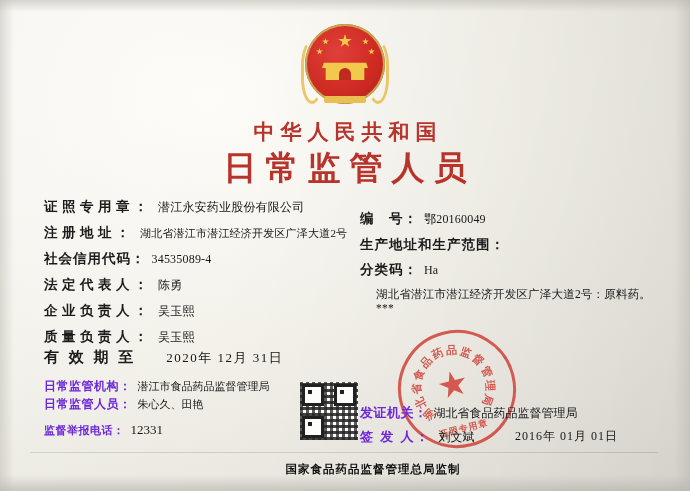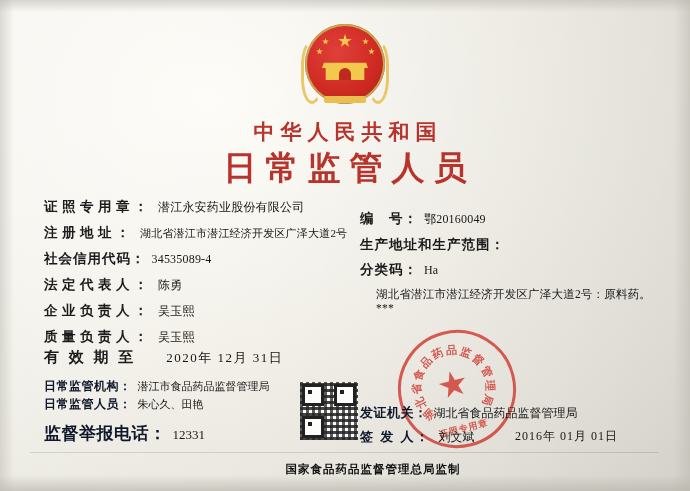--- a/index.html
+++ b/index.html
@@ -199,35 +199,35 @@
   .small-field {
     position: absolute;
     display: flex;
     align-items: baseline;
     white-space: nowrap;
   }
   .sf-label {
     font-family: "Liberation Serif", serif;
     font-weight: bold;
     font-size: 12px;
-    color: #0f172a;
+    color: #6d28d9;
     letter-spacing: .5px;
     text-align: center;
   }
   .sf-value {
     font-family: "Liberation Serif", serif;
     font-size: 11px;
     color: #161616;
     margin-left: 6px;
   }
 
   #supervise-org { left: 44px; top: 378px; }
   #supervise-person { left: 44px; top: 396px; }
   #report-phone { left: 44px; top: 422px; }
-  #report-phone .sf-label { font-size: 17px; }
+  #report-phone .sf-label { font-size: 11px; }
   #report-phone .sf-value { font-size: 13px; }
 
   #issue-org { position: absolute; left: 360px; top: 404px; display: flex; align-items: baseline; white-space: nowrap; }
   #issue-org .sf-label { font-size: 13px; }
   #issue-org .sf-value { font-size: 12px; }
 
   #issue-person { position: absolute; left: 360px; top: 428px; display: flex; align-items: baseline; white-space: nowrap; }
   #issue-person .sf-label { font-size: 13px; letter-spacing: 2px; }
   #issue-person .sf-value { font-size: 12px; margin-left: 8px; }
   #issue-date {

